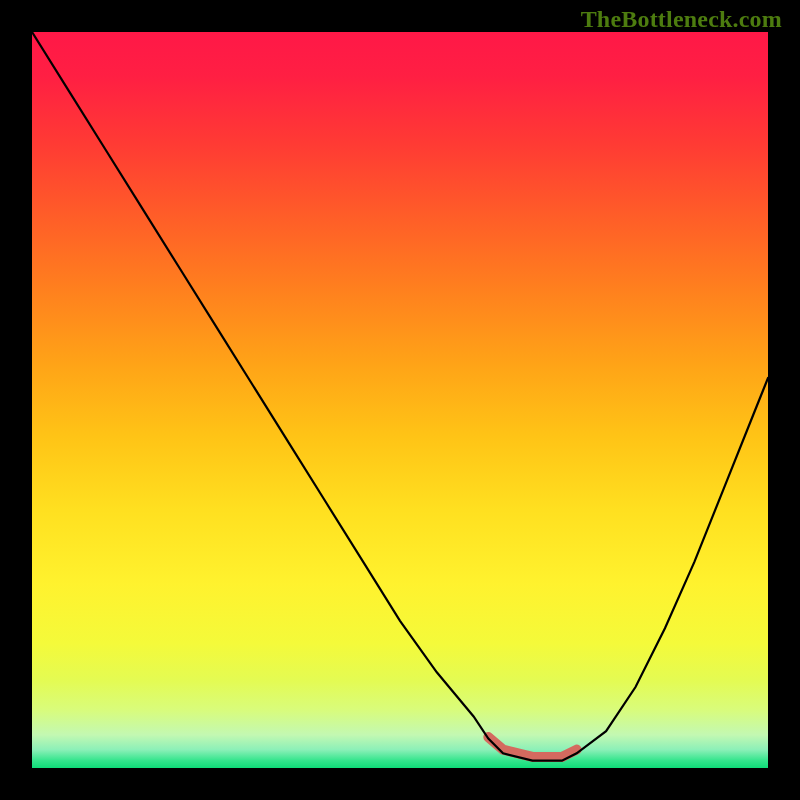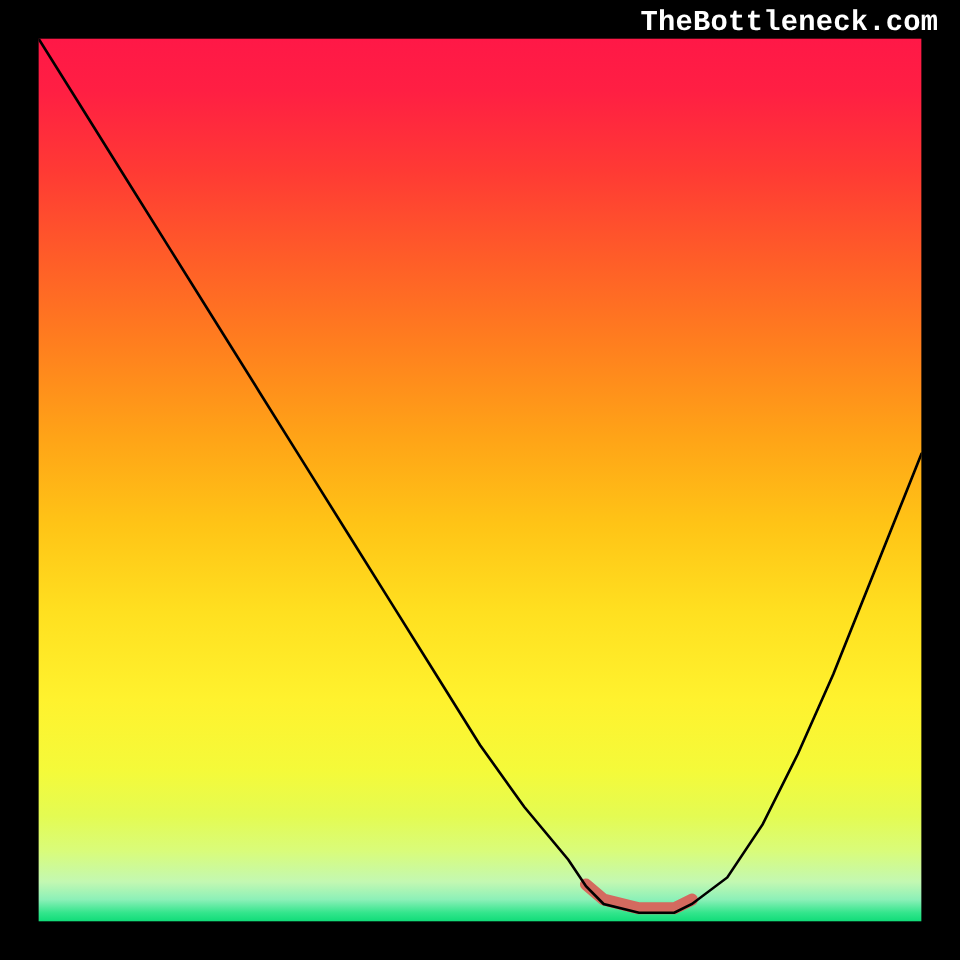--- a/index.html
+++ b/index.html
@@ -22,24 +22,24 @@
     position: absolute;
     left: 0;
     top: 0;
     width: 736px;
     height: 736px;
   }
   .watermark {
     position: absolute;
     top: 6px;
     right: 18px;
-    font-family: Liberation Mono, monospace;
+    font-family: Liberation Serif, serif;
     font-size: 24px;
     font-weight: 600;
-    color: #ffffff;
+    color: #4d7c0f;
     letter-spacing: 0.2px;
     user-select: none;
   }
 </style>
 </head>
 <body>
 
 <div class="frame">
   <svg class="plot" viewBox="0 0 736 736" preserveAspectRatio="none">
     <defs>

